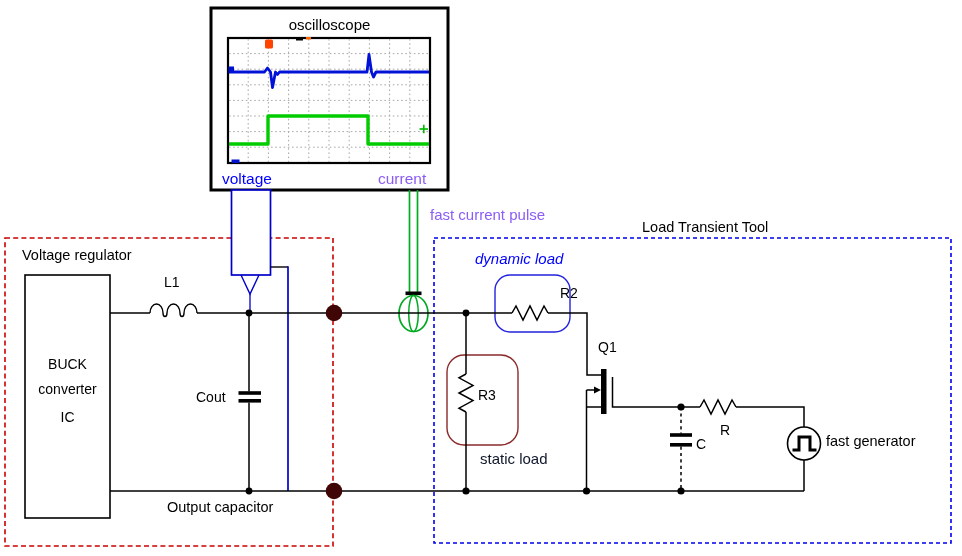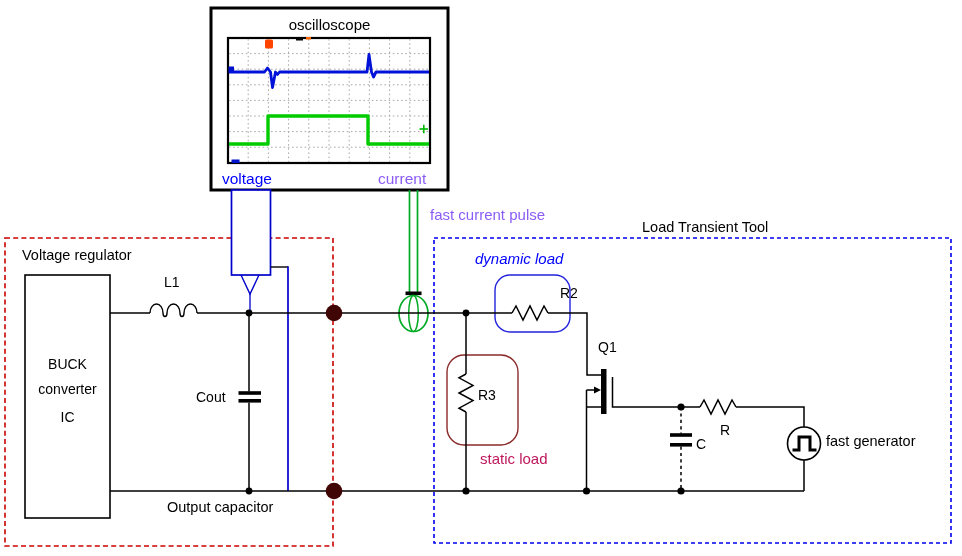--- a/index.html
+++ b/index.html
@@ -5,21 +5,21 @@
   html,body{margin:0;padding:0;background:#ffffff;}
   #stage{
     position:relative;width:962px;height:556px;background:#ffffff;overflow:hidden;
     font-family:"Liberation Sans", sans-serif;
   }
   #schematic{position:absolute;left:0;top:0;}
   .lbl{position:absolute;white-space:nowrap;color:#000;font-size:14.5px;line-height:1.05;}
   .lbl.small{font-size:14px;}
   .lbl.blue{color:#0000ff;}
   .lbl.green{color:#8b5cf6;}
-  .lbl.red{color:#be185d;}
+  .lbl.red{color:#0f172a;}
   .lbl.center{text-align:center;}
 </style>
 </head>
 <body>
 
 <div id="stage">
 
   <svg id="schematic" width="962" height="556" viewBox="0 0 962 556">
 
     <g>

